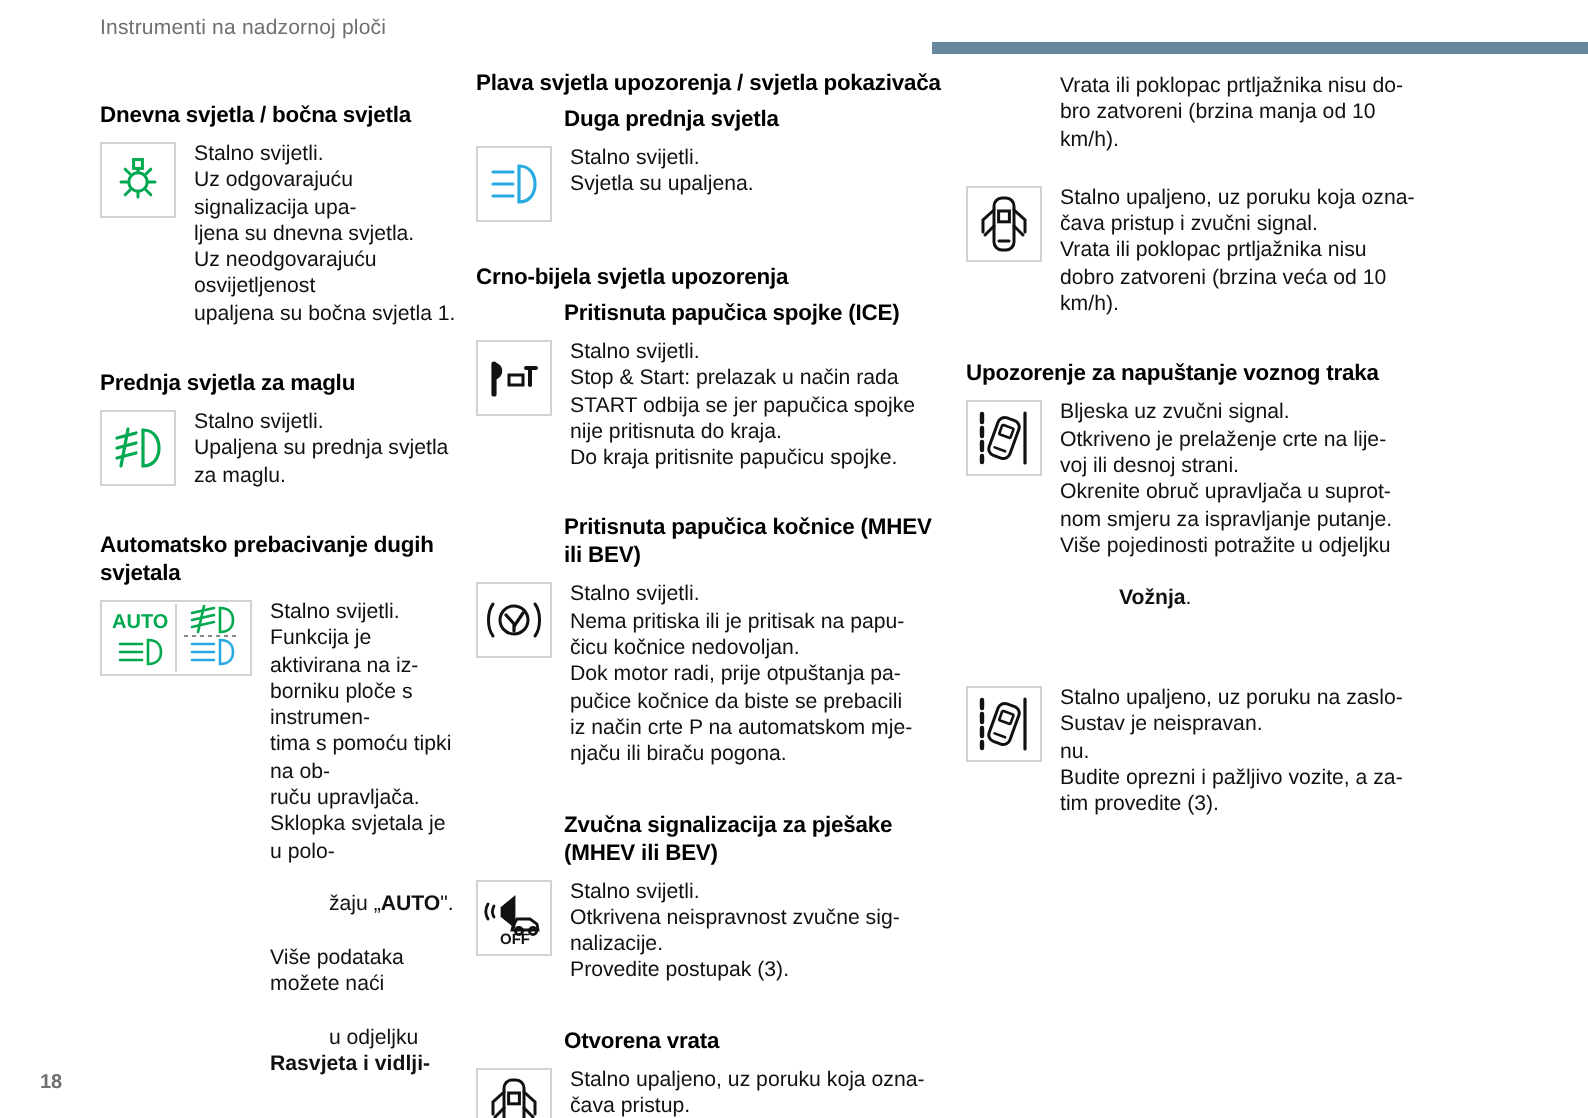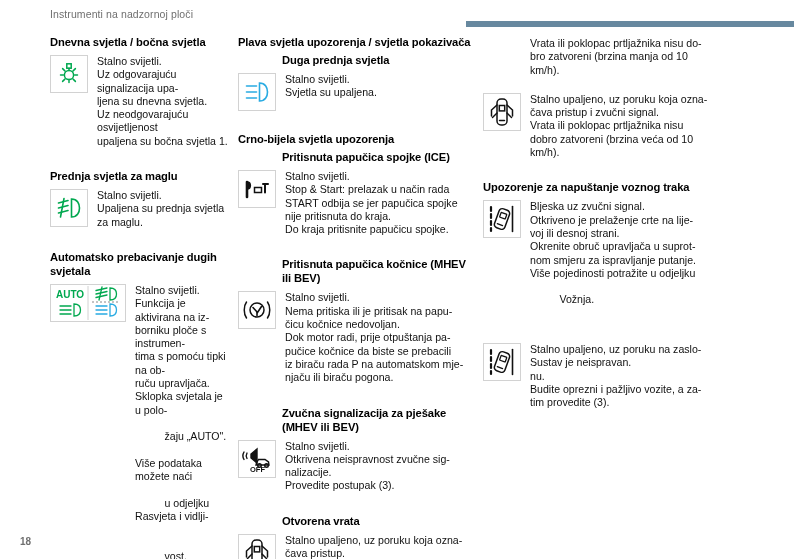--- a/index.html
+++ b/index.html
@@ -45,21 +45,21 @@
     top: 30px;
     left: 0;
     width: 794px;
     height: 500px;
     display: flex;
   }
   .col {
     box-sizing: border-box;
     padding-top: 5px;
   }
-  .col-1 { width: 238px; padding-left: 50px; padding-right: 8px; }
+  .col-1 { width: 238px; padding-left: 50px; padding-right: 8px; margin-top: 16px; }
   .col-2 { width: 245px; padding-left: 0px; padding-right: 8px; }
   .col-3 { width: 311px; padding-left: 0px; }
 
   
   h2.section-title {
     font-size: 11.2px;
     font-weight: bold;
     margin: 0 0 4px 0;
     line-height: 1.25;
     letter-spacing: -0.1px;
@@ -100,21 +100,21 @@
     width: 76px;
   }
   .entry-icon svg { display: block; }
   .entry-text {
     flex: 1 1 auto;
     font-size: 10.6px;
     line-height: 13.3px;
     color: #111;
     padding-top: 2px;
   }
-  .entry-text .b { font-weight: normal; }
+  .entry-text .b { font-weight: bold; }
   .entry-text .line { display: block; white-space: pre-wrap; }
   .entry-text.noicon {
     padding-left: 47px;
   }
 
   
   .page-number {
     position: absolute;
     left: 20px;
     bottom: 12px;
@@ -307,21 +307,21 @@
             <line x1="15" y1="15.5" x2="15" y2="18.5" stroke-width="1.6"></line>
           </g>
         </svg>
       </div>
       <div class="entry-text">
         <span class="line">Stalno svijetli.</span>
         <span class="line">Nema pritiska ili je pritisak na papu-</span>
         <span class="line">čicu kočnice nedovoljan.</span>
         <span class="line">Dok motor radi, prije otpuštanja pa-</span>
         <span class="line">pučice kočnice da biste se prebacili</span>
-        <span class="line">iz biraču rada P na automatskom mje-</span>
+        <span class="line">iz način crte P na automatskom mje-</span>
         <span class="line">njaču ili biraču pogona.</span>
       </div>
     </div>
 
     <div class="gap-md"></div>
 
     <h3 class="sub-title">Zvučna signalizacija za pješake (MHEV ili BEV)</h3>
 
     <div class="entry">
       <div class="entry-icon">

